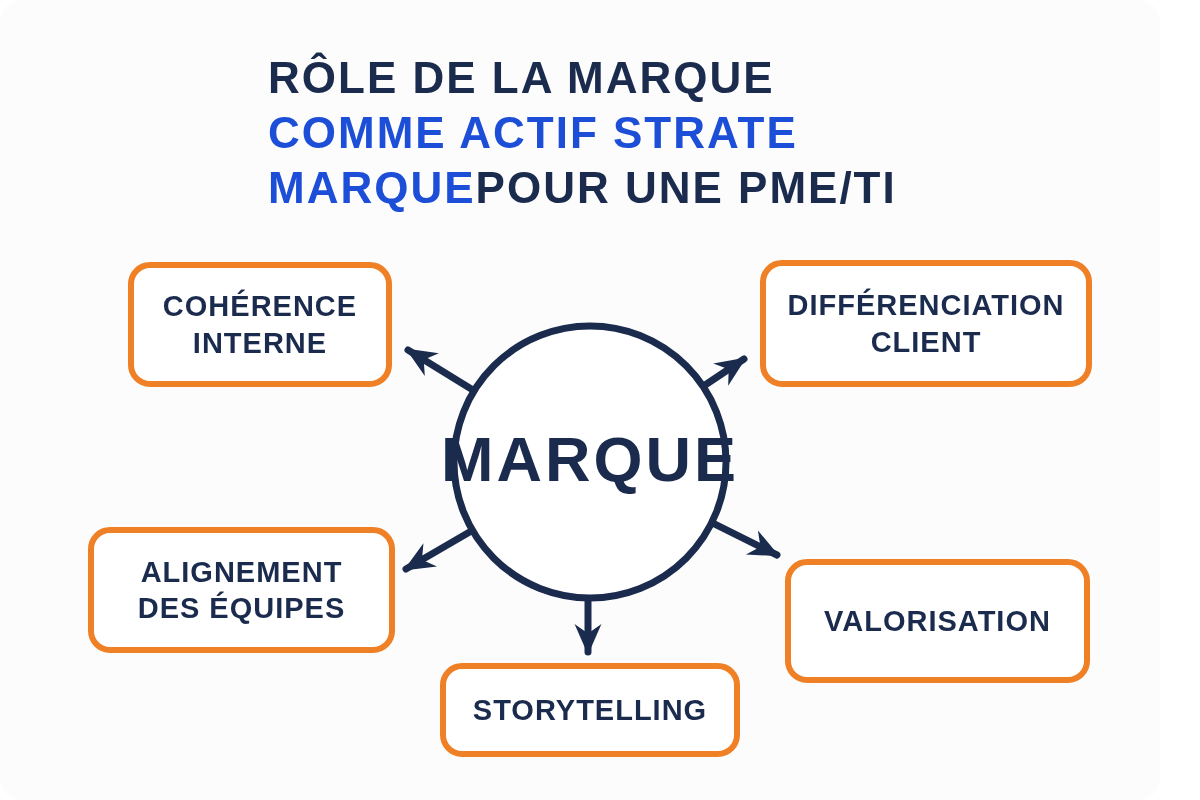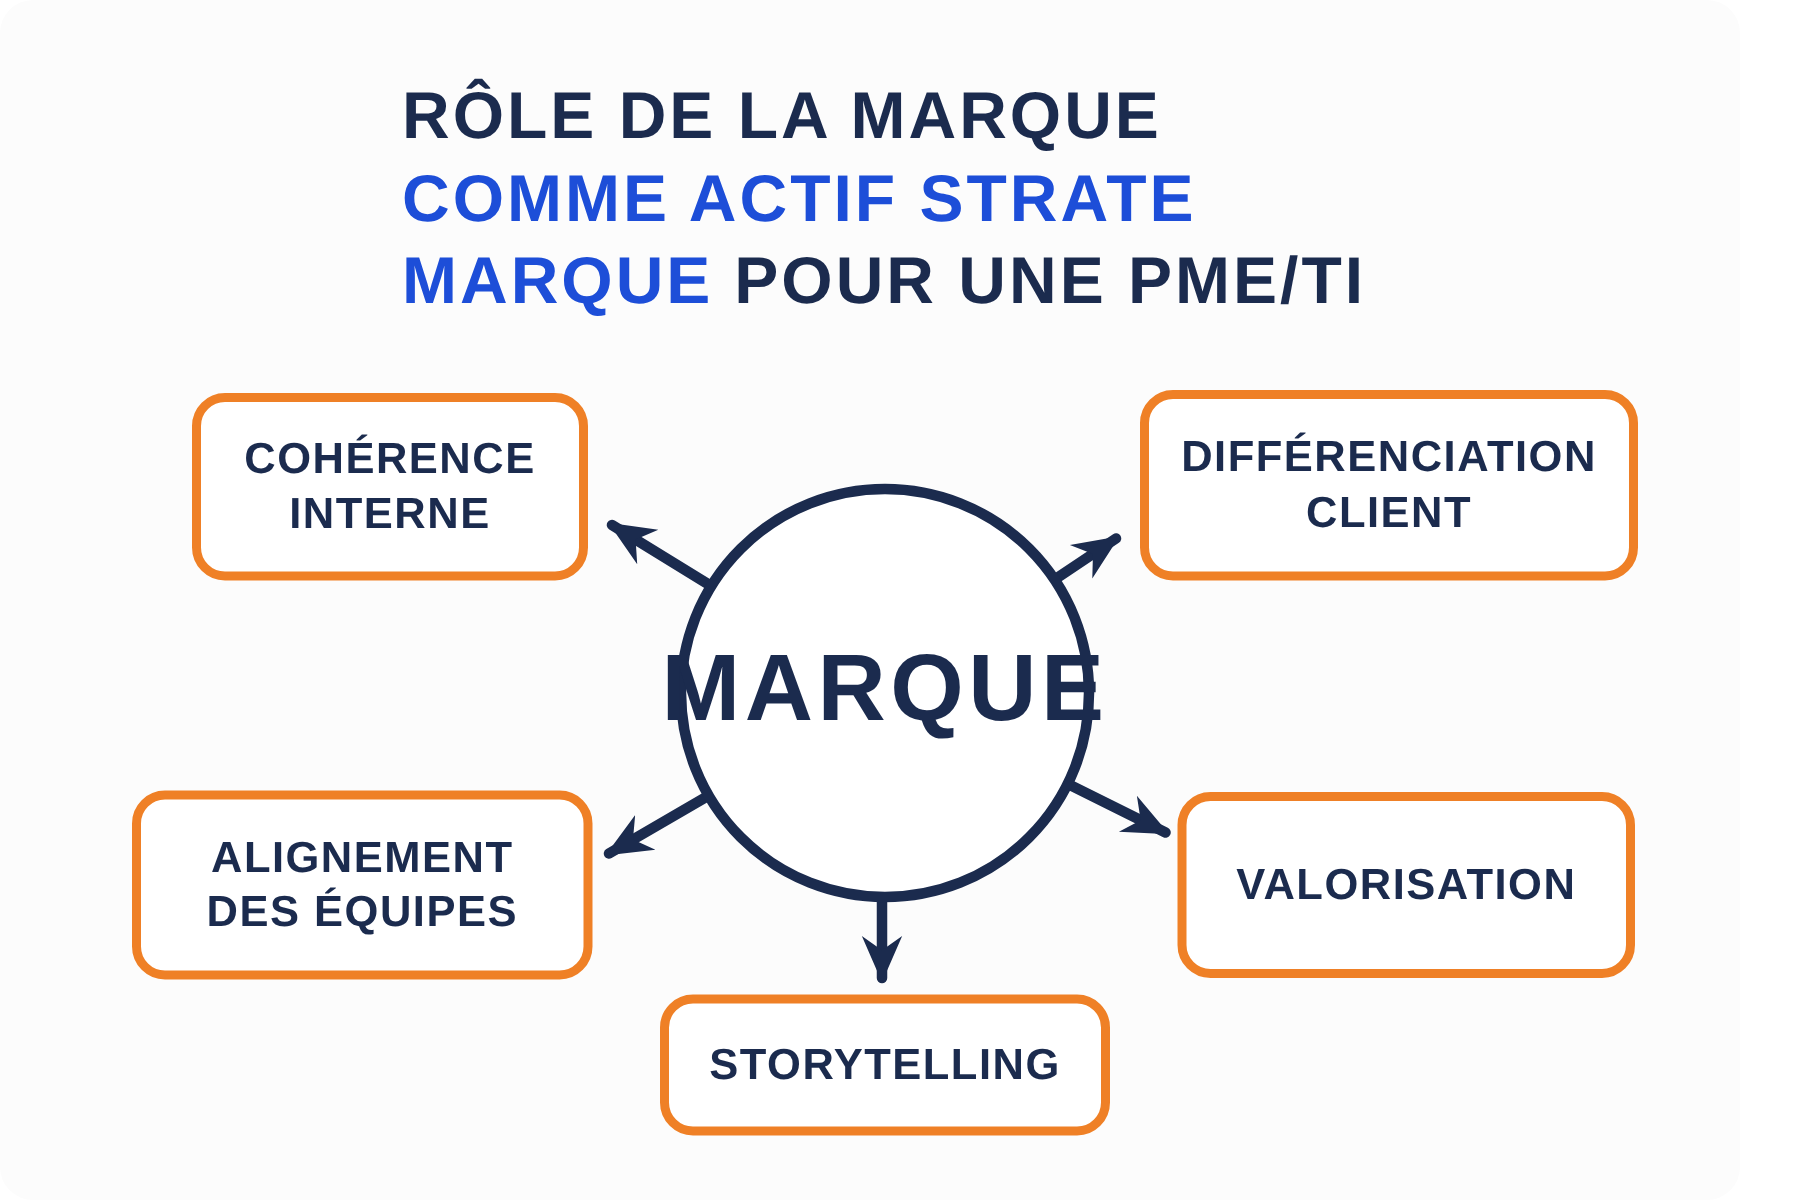--- a/index.html
+++ b/index.html
@@ -21,21 +21,21 @@
     left: 268px;
     top: 50px;
     font-weight: bold;
     font-size: 44px;
     line-height: 55px;
     letter-spacing: 2px;
     white-space: nowrap;
   }
   .navy   { color: #1b2b4e; }
   .orange { color: #1d4ed8; }
-  .gap    { margin-left: 14px; }
+  .gap    { }
 
   
   .diagram {
     position: absolute;
     left: 0;
     top: 0;
     width: 1200px;
     height: 800px;
   }
 
@@ -66,21 +66,21 @@
     color: #1b2b4e;
     font-weight: bold;
     font-size: 29px;
     line-height: 1.25;
     letter-spacing: 1px;
     white-space: pre-line;
   }
   .node-coherence      { left: 128px; top: 262px; width: 264px; height: 125px; }
   .node-differenciation{ left: 760px; top: 260px; width: 332px; height: 127px; }
   .node-alignement     { left:  88px; top: 527px; width: 307px; height: 126px; }
-  .node-valorisation   { left: 785px; top: 528px; width: 305px; height: 124px; text-align: center; }
+  .node-valorisation   { left: 785px; top: 559px; width: 305px; height: 124px; text-align: center; }
   .node-storytelling   { left: 440px; top: 663px; width: 300px; height:  94px; }
 </style>
 </head>
 <body>
 
 <div class="canvas">
 
   <header class="title">
     <div>
       <span class="navy">RÔLE DE LA MARQUE</span>

